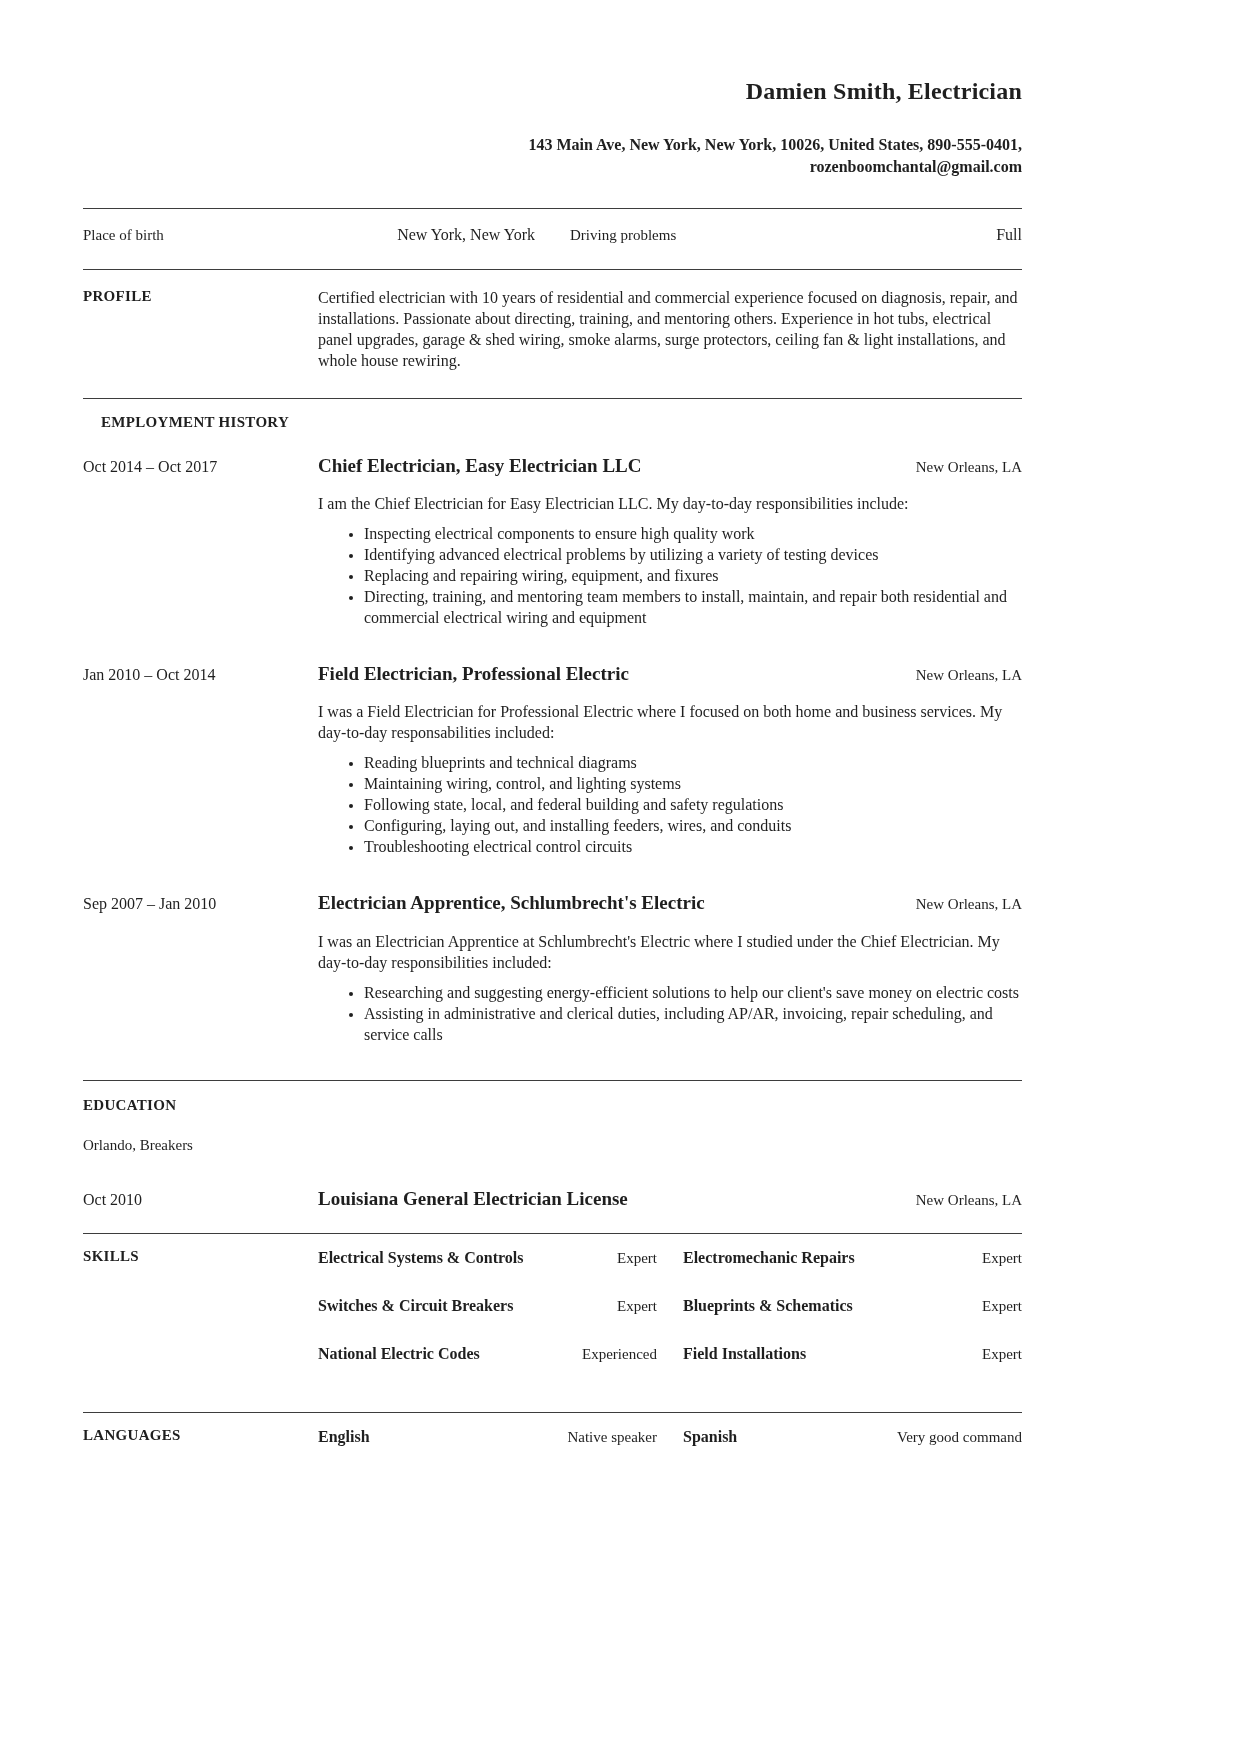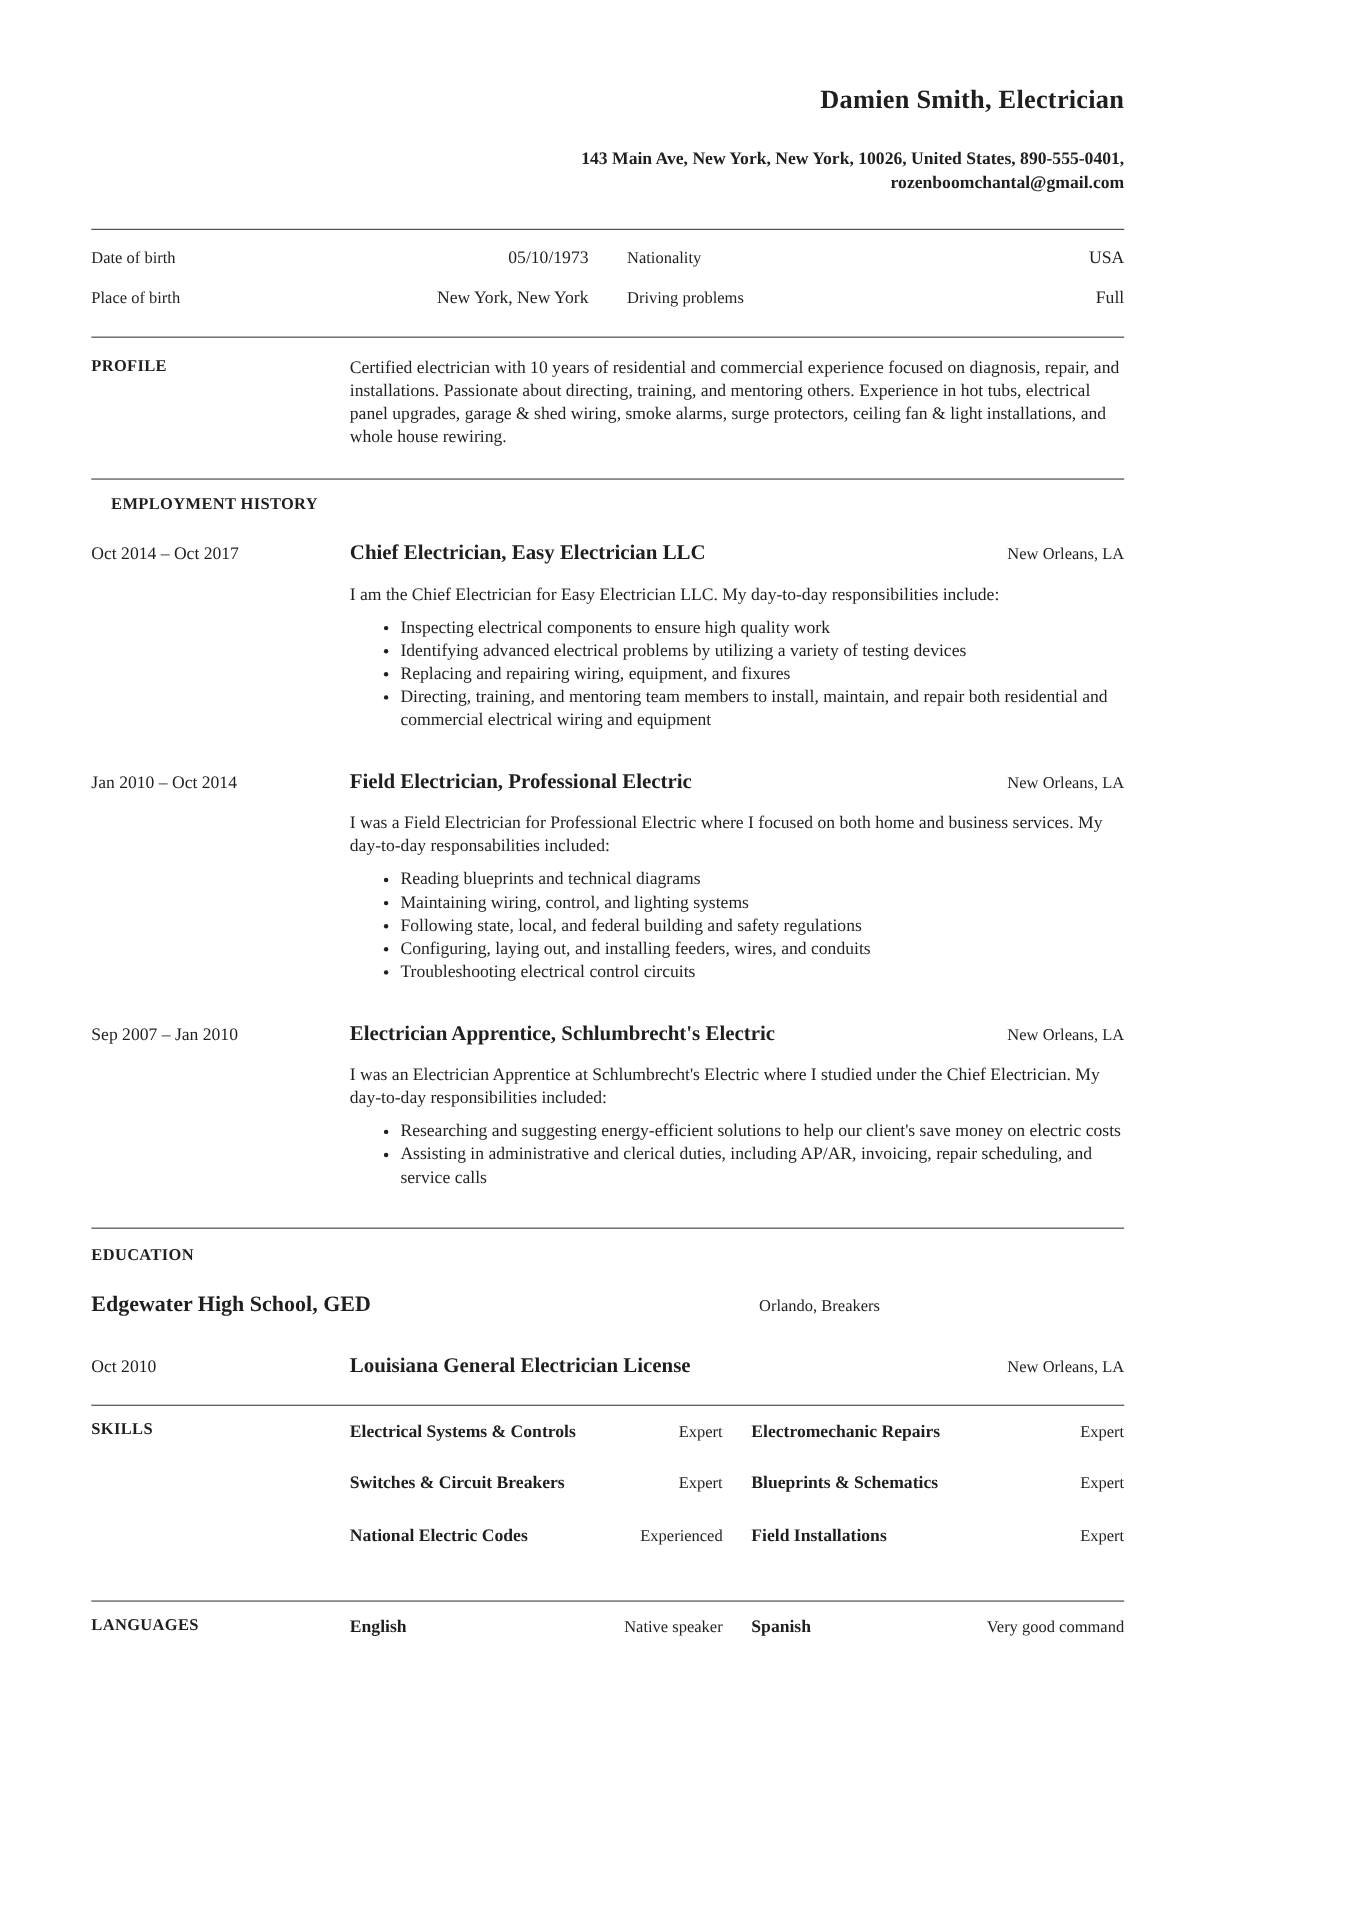--- a/index.html
+++ b/index.html
@@ -92,27 +92,20 @@
   <header class="header">
     <h1 class="name">Damien Smith, Electrician</h1>
     <p class="contact">143 Main Ave, New York, New York, 10026, United States, 890-555-0401,</p>
     <p class="contact">rozenboomchantal@gmail.com</p>
   </header>
 
   <hr class="rule rule-header">
 
   <div class="details">
     <div class="detail-row">
-      <span class="d-label d-label-1">Date of birth</span>
-      <span class="d-value-1">05/10/1973</span>
-      <span class="d-gap"></span>
-      <span class="d-label d-label-2">Nationality</span>
-      <span class="d-value-2">USA</span>
-    </div>
-    <div class="detail-row">
       <span class="d-label d-label-1">Place of birth</span>
       <span class="d-value-1">New York, New York</span>
       <span class="d-gap"></span>
       <span class="d-label d-label-2">Driving problems</span>
       <span class="d-value-2">Full</span>
     </div>
   </div>
 
   <hr class="rule rule-details">
 
@@ -175,21 +168,20 @@
         </ul>
       </div>
     </article>
   </section>
 
   <hr class="rule rule-empl">
 
   <section class="education">
     <h2 class="section-title">EDUCATION</h2>
     <div class="edu-school-row">
-      <h3 class="edu-school">Edgewater High School, GED</h3>
       <span class="edu-location">Orlando, Breakers</span>
     </div>
     <div class="edu-entry">
       <span class="job-dates">Oct 2010</span>
       <h3 class="edu-title">Louisiana General Electrician License</h3>
       <span class="job-location">New Orleans, LA</span>
     </div>
   </section>
 
   <hr class="rule rule-edu">

